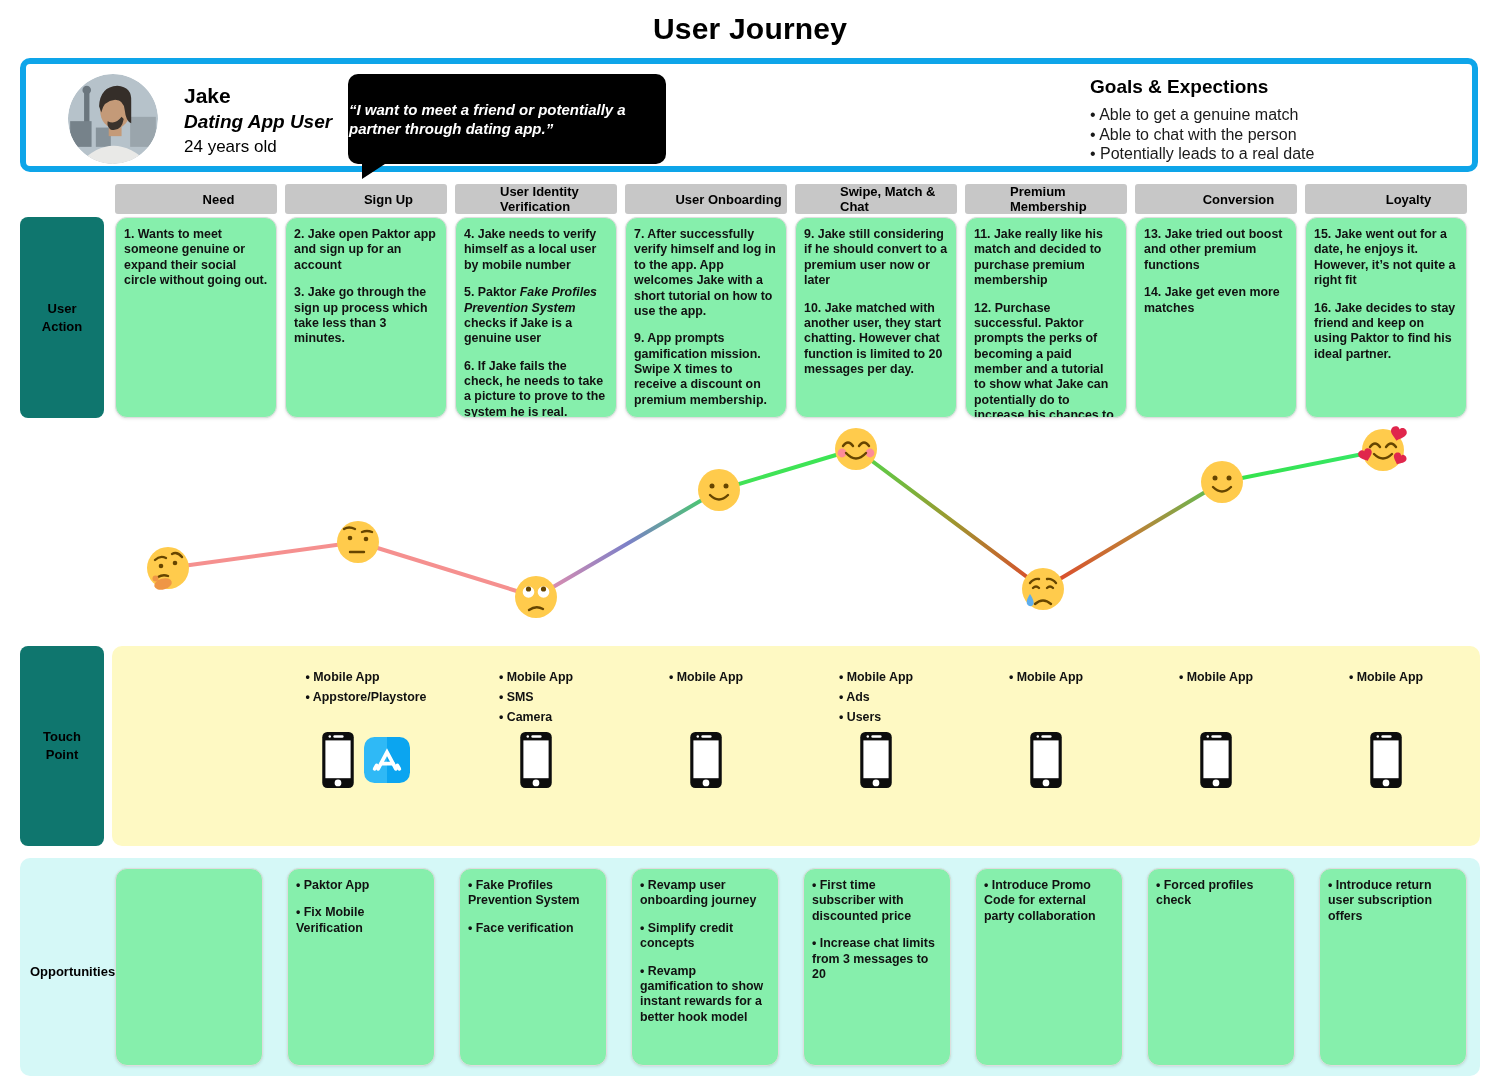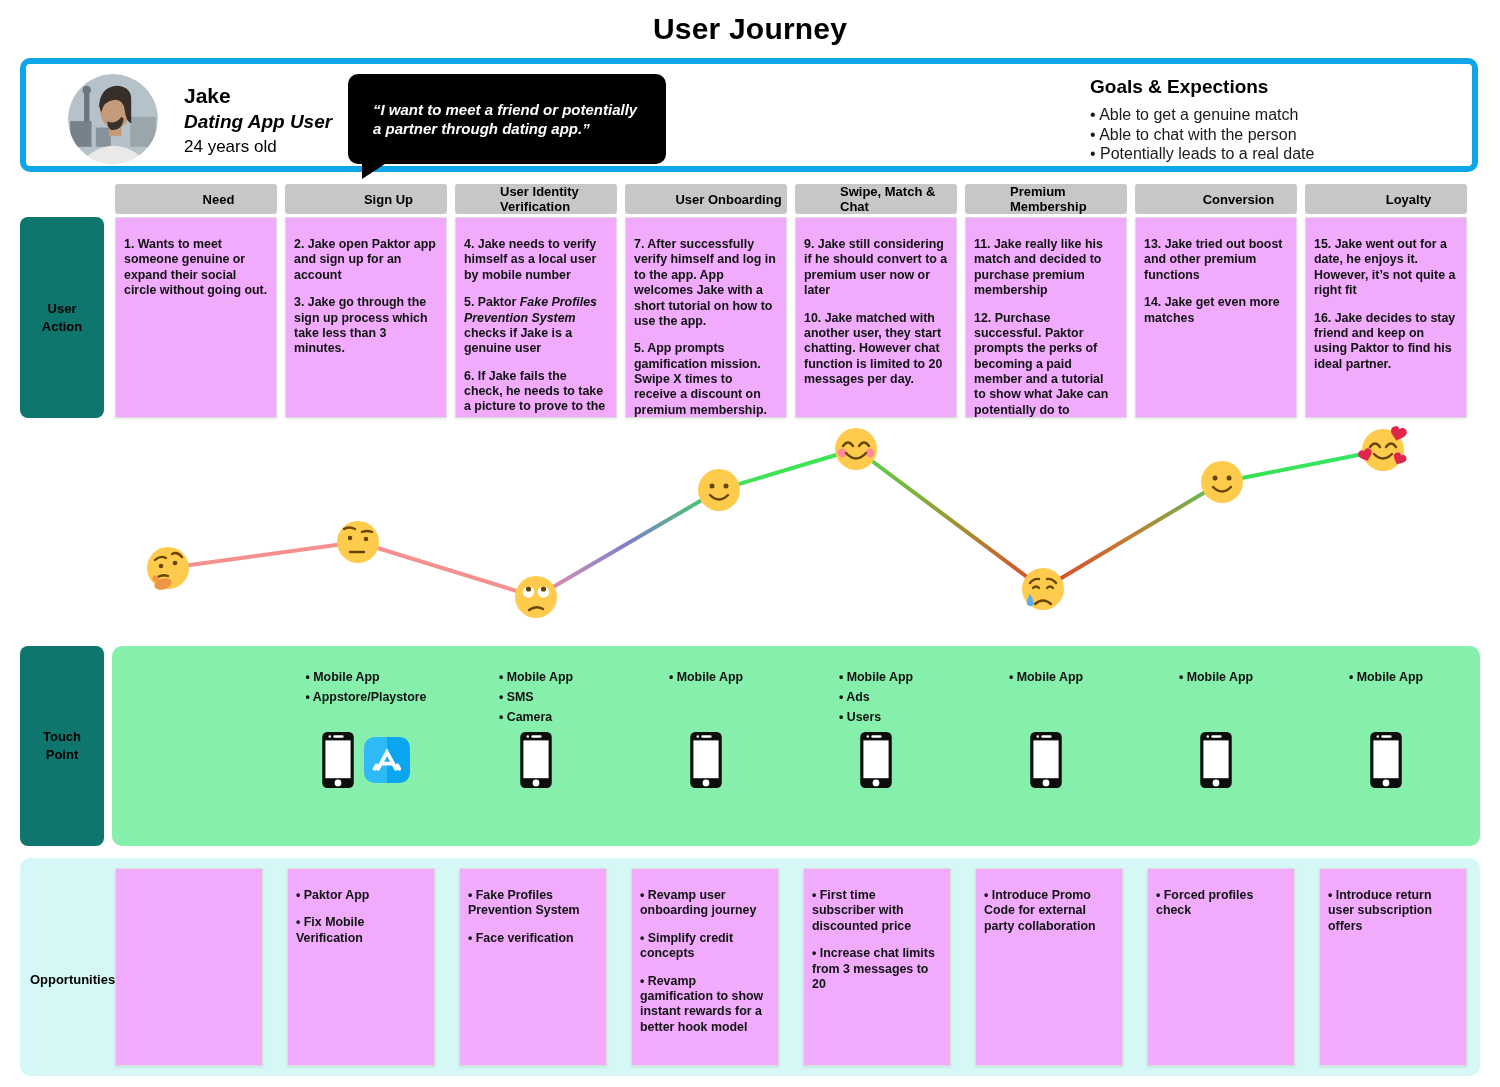--- a/index.html
+++ b/index.html
@@ -9,21 +9,21 @@
     font-size:30px;font-weight:bold;letter-spacing:.2px;}
   
   .persona{position:absolute;left:20px;top:58px;width:1458px;height:114px;
     border:6px solid #0ea5e9;border-radius:10px;background:#fff;box-sizing:border-box;}
   .avatar{position:absolute;left:42px;top:10px;width:90px;height:90px;border-radius:50%;overflow:hidden;}
   .pinfo{position:absolute;left:158px;top:20px;}
   .pname{font-size:21px;font-weight:bold;}
   .prole{font-size:19px;font-weight:bold;font-style:italic;margin-top:3px;}
   .pagetxt{font-size:17px;margin-top:4px;}
   .bubble{position:absolute;left:322px;top:10px;width:318px;height:90px;background:#000;
-    border-radius:10px;color:#fff;display:flex;align-items:center;padding:0 25px;
+    border-radius:10px;color:#fff;display:flex;align-items:center;padding:0 1px;
     box-sizing:border-box;font-size:15px;font-weight:bold;font-style:italic;line-height:1.3;}
   .bubble::after{content:"";position:absolute;left:14px;bottom:-15px;width:0;height:0;
     border-top:17px solid #000;border-right:26px solid transparent;}
   .goals{position:absolute;left:1064px;top:12px;}
   .goals-title{font-size:19px;font-weight:bold;margin-bottom:7px;}
   .goal{font-size:16px;line-height:1.22;color:#1a1a1a;}
   .goal::before{content:"• ";}
   
   #stage-row{position:absolute;left:115px;top:184px;width:1352px;height:27px;
     display:grid;grid-template-columns:repeat(8,1fr);gap:8px;}
@@ -32,40 +32,40 @@
   
   .rowlabel{position:absolute;left:20px;width:84px;background:#0f766e;border-radius:8px;
     display:flex;align-items:center;justify-content:center;text-align:center;
     font-size:13px;font-weight:bold;line-height:1.35;padding:20px;box-sizing:border-box;}
   #label-action{top:217px;height:201px;}
   #label-emotion{top:432px;height:198px;}
   #label-touch{top:646px;height:200px;}
   
   #action-row{position:absolute;left:115px;top:217px;width:1352px;height:201px;
     display:grid;grid-template-columns:repeat(8,1fr);gap:8px;}
-  .card{background:#f0abfc;border:1px solid #ddd;border-radius:1px;
-    box-shadow:0 1px 3px rgba(0,0,0,.10);padding:19px 8px;box-sizing:border-box;
+  .card{background:#86efac;border:1px solid #ddd;border-radius:12px;
+    box-shadow:0 1px 3px rgba(0,0,0,.10);padding:9px 8px;box-sizing:border-box;
     font-size:12.4px;font-weight:bold;line-height:1.24;color:#111;overflow:hidden;}
   .card p{margin:0 0 12px;}
   
   #emotion-svg{position:absolute;left:112px;top:432px;overflow:visible;}
   
   #touch-row{position:absolute;left:112px;top:646px;width:1368px;height:200px;
-    background:#86efac;border-radius:10px;}
+    background:#fef9c3;border-radius:10px;}
   #touch-cols{position:absolute;left:3px;top:0;width:1352px;height:200px;
     display:grid;grid-template-columns:repeat(8,1fr);gap:8px;}
   .touch-col{display:flex;flex-direction:column;align-items:center;padding-top:22px;box-sizing:border-box;}
   .touch-bullets{width:max-content;max-width:98%;text-align:left;font-size:12.4px;
     font-weight:bold;line-height:1.6;height:62px;color:#111;}
   .touch-bullet::before{content:"• ";}
   .touch-icons{display:flex;gap:10px;align-items:center;margin-top:2px;}
   
   #opp-row{position:absolute;left:20px;top:858px;width:1460px;height:218px;
     background:#d5f8f7;border-radius:10px;}
-  .opp-label{position:absolute;left:0;top:12px;width:105px;height:100%;display:flex;
+  .opp-label{position:absolute;left:0;top:4px;width:105px;height:100%;display:flex;
     align-items:center;justify-content:center;font-size:13px;font-weight:bold;}
   #opp-cards{position:absolute;left:95px;top:10px;width:1352px;height:198px;
     display:grid;grid-template-columns:repeat(8,1fr);gap:24px;}
   .opp-card p::before{content:"• ";}
   .hiddefs{position:absolute;width:0;height:0;}
 </style>
 </head>
 <body>
 
 <div id="canvas">
@@ -133,21 +133,21 @@
         <p>2. Jake open Paktor app and sign up for an account</p>
         <p>3. Jake go through the sign up process which take less than 3 minutes.</p>
       </div>
       <div class="card">
         <p>4. Jake needs to verify himself as a local user by mobile number</p>
         <p>5. Paktor <i>Fake Profiles Prevention System</i> checks if Jake is a genuine user</p>
         <p>6. If Jake fails the check, he needs to take a picture to prove to the system he is real.</p>
       </div>
       <div class="card">
         <p>7. After successfully verify himself and log in to the app. App welcomes Jake with a short tutorial on how to use the app.</p>
-        <p>5. App prompts gamification mission. Swipe X times to receive a discount on premium membership.</p>
+        <p>9. App prompts gamification mission. Swipe X times to receive a discount on premium membership.</p>
       </div>
       <div class="card">
         <p>9. Jake still considering if he should convert to a premium user now or later</p>
         <p>10. Jake matched with another user, they start chatting. However chat function is limited to 20 messages per day.</p>
       </div>
       <div class="card">
         <p>11. Jake really like his match and decided to purchase premium membership</p>
         <p>12. Purchase successful. Paktor prompts the perks of becoming a paid member and a tutorial to show what Jake can potentially do to increase his chances to get matched</p>
       </div>
       <div class="card">

